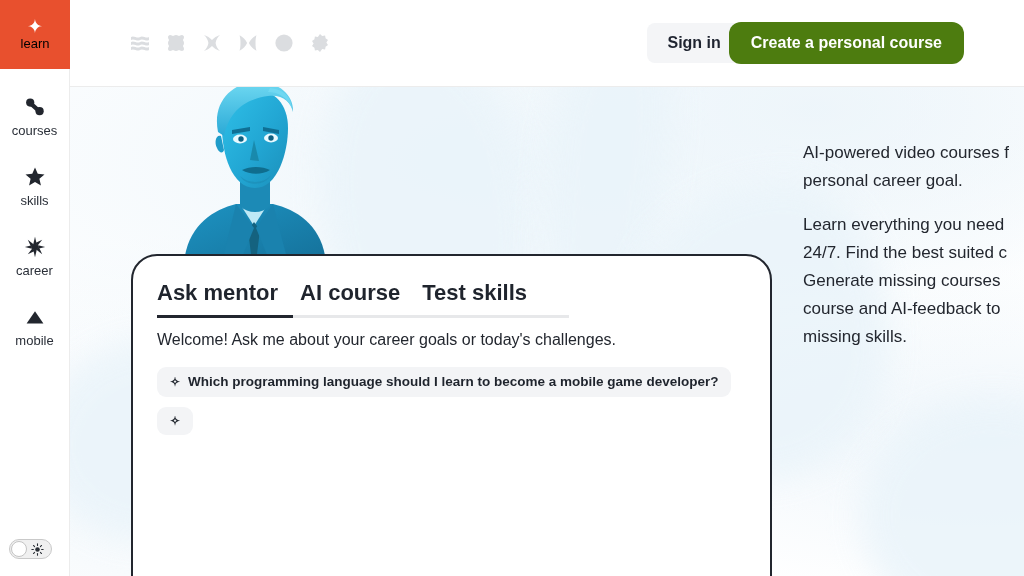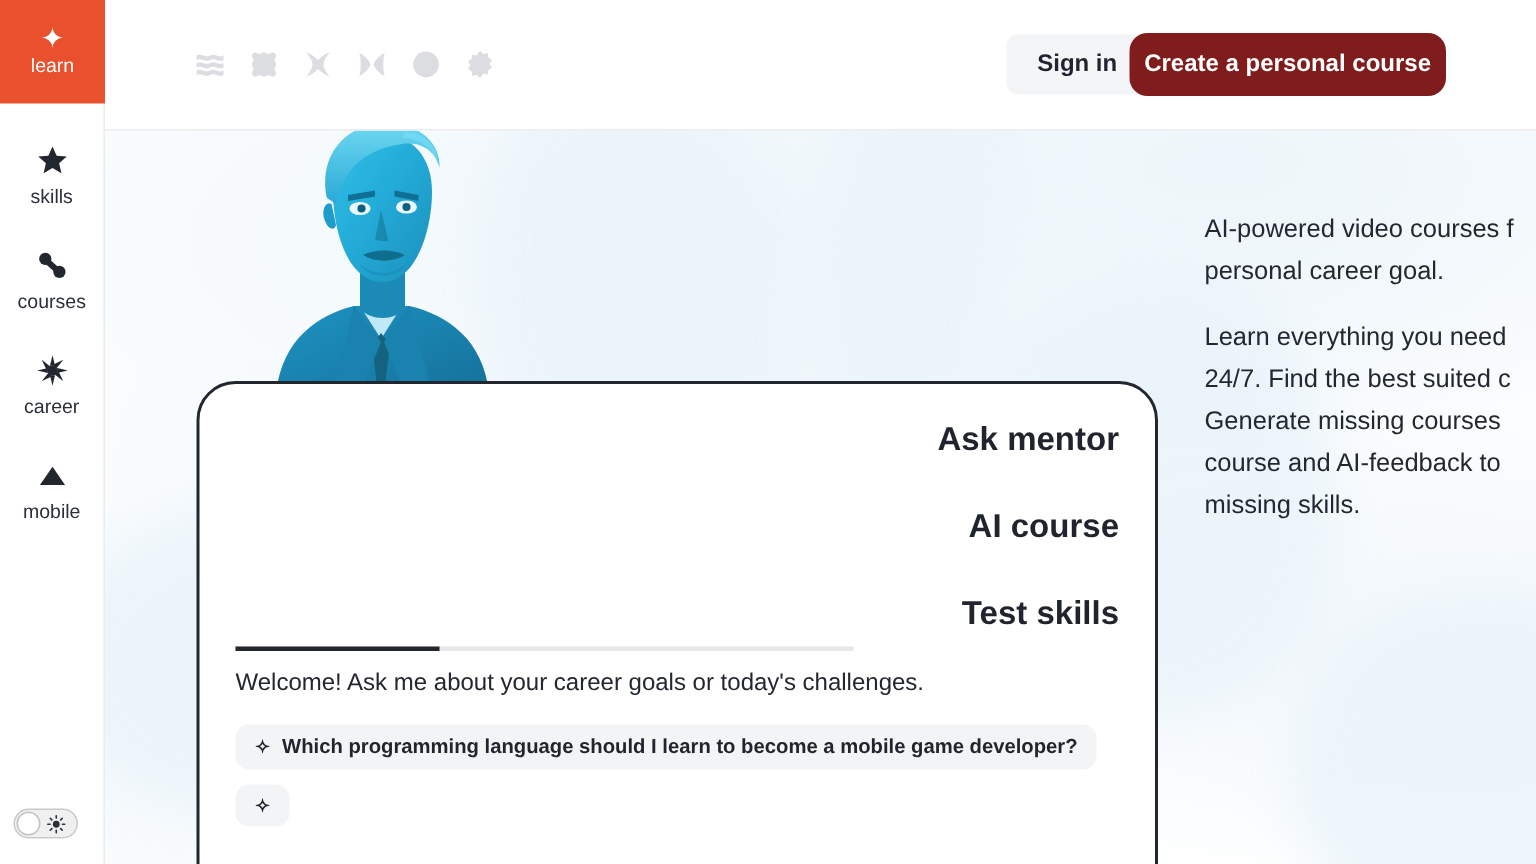--- a/index.html
+++ b/index.html
@@ -43,21 +43,21 @@
     position:absolute; left:0; top:0; width:70px; height:576px;
     background:#ffffff; border-right:1px solid #ececec;
     z-index:6;
   }
   #brand {
     width:70px; height:69px; background:#e8502e;
     display:flex; flex-direction:column; align-items:center; justify-content:center;
     gap:1px; cursor:pointer;
   }
   #brand .brand-glyph { color:#fff; font-size:19px; line-height:1; }
-  #brand .brand-label { color:#ffffff; font-size:13px; line-height:1.1; }
+  #brand .brand-label { color:#000000; font-size:13px; line-height:1.1; }
 
   .nav-item {
     display:flex; flex-direction:column; align-items:center; justify-content:center;
     gap:5px; height:58px; margin-top:12px; cursor:pointer; text-decoration:none;
     color:#22272f;
   }
   .nav-item:first-of-type { margin-top:18px; }
   .nav-item .ni-label { font-size:13px; color:#2a2f38; line-height:1; }
   .nav-ico { width:24px; height:24px; display:block; }
 
@@ -88,24 +88,24 @@
   }
   #signin-btn {
     background:#f4f5f7; color:#1f2430;
     font-size:16px; font-weight:bold;
     border:none; border-radius:8px;
     padding:11px 22px 11px 20px; margin-right:-14px;
     cursor:pointer; font-family:inherit;
   }
   #create-course-btn {
     position:relative; z-index:1;
-    background:#7f1d1d; color:#ffffff;
+    background:#4d7c0f; color:#ffffff;
     font-size:16px; font-weight:bold;
     border:none; border-radius:12px;
-    padding:12px 10px; cursor:pointer; font-family:inherit;
+    padding:12px 22px; cursor:pointer; font-family:inherit;
   }
 
   
   #mentor-portrait {
     position:absolute; left:178px; top:76px; width:152px; height:186px;
     z-index:2; overflow:hidden;
   }
   #mentor-portrait svg { display:block; }
 
   
@@ -117,21 +117,21 @@
     margin-bottom:16px; white-space:nowrap;
   }
 
   
   #mentor-card {
     position:absolute; left:131px; top:254px; width:641px; height:360px;
     background:#ffffff; border:2px solid #22262e;
     border-radius:26px; z-index:4; overflow:hidden;
     padding:26px 24px 0 24px;
   }
-  #card-tabs { display:flex; align-items:flex-end; gap:22px;flex-direction:column; }
+  #card-tabs { display:flex; align-items:flex-end; gap:22px; }
   .card-tab {
     font-size:22px; font-weight:bold; color:#1f242d;
     background:none; border:none; padding:0 0 14px 0;
     cursor:pointer; font-family:inherit; line-height:1;
   }
   #tabs-rule {
     height:3px; width:412px; background:#e7e8ea; position:relative; margin-top:-3px;
   }
   #tabs-rule .active-bar {
     position:absolute; left:0; top:0; height:3px; width:136px; background:#22262e;
@@ -171,32 +171,32 @@
 
 <nav id="sidebar">
 
   <div id="brand">
     <span class="brand-glyph">✦</span>
     <span class="brand-label">learn</span>
   </div>
 
   <a class="nav-item" href="#">
     <svg class="nav-ico" viewBox="0 0 24 24">
-      <path fill="#22262e" d="M12 2.6l2.75 6.2 6.75.6-5.1 4.45 1.53 6.6L12 16.95 6.07 20.45l1.53-6.6L2.5 9.4l6.75-.6z"></path>
-    </svg>
-    <span class="ni-label">skills</span>
-  </a>
-
-  <a class="nav-item" href="#">
-    <svg class="nav-ico" viewBox="0 0 24 24">
       <circle cx="7.2" cy="7.6" r="4.1" fill="#22262e"></circle>
       <circle cx="16.6" cy="16.2" r="4.1" fill="#22262e"></circle>
       <rect x="5.4" y="10.2" width="12.6" height="4.1" rx="2" fill="#22262e" transform="rotate(42 12 12)"></rect>
     </svg>
     <span class="ni-label">courses</span>
+  </a>
+
+  <a class="nav-item" href="#">
+    <svg class="nav-ico" viewBox="0 0 24 24">
+      <path fill="#22262e" d="M12 2.6l2.75 6.2 6.75.6-5.1 4.45 1.53 6.6L12 16.95 6.07 20.45l1.53-6.6L2.5 9.4l6.75-.6z"></path>
+    </svg>
+    <span class="ni-label">skills</span>
   </a>
 
   <a class="nav-item" href="#">
     <svg class="nav-ico" viewBox="0 0 24 24">
       <g fill="#22262e">
         <path d="M12 1.8l1.7 7.1 -3.4 0z"></path>
           <path d="M12 22.2l1.7-7.1 -3.4 0z"></path>
         <path d="M1.8 12l7.1 1.7 0-3.4z"></path>
           <path d="M22.2 12l-7.1 1.7 0-3.4z"></path>
         <path d="M4.8 4.8l5.7 4.5 -2.4 2.4z"></path>

